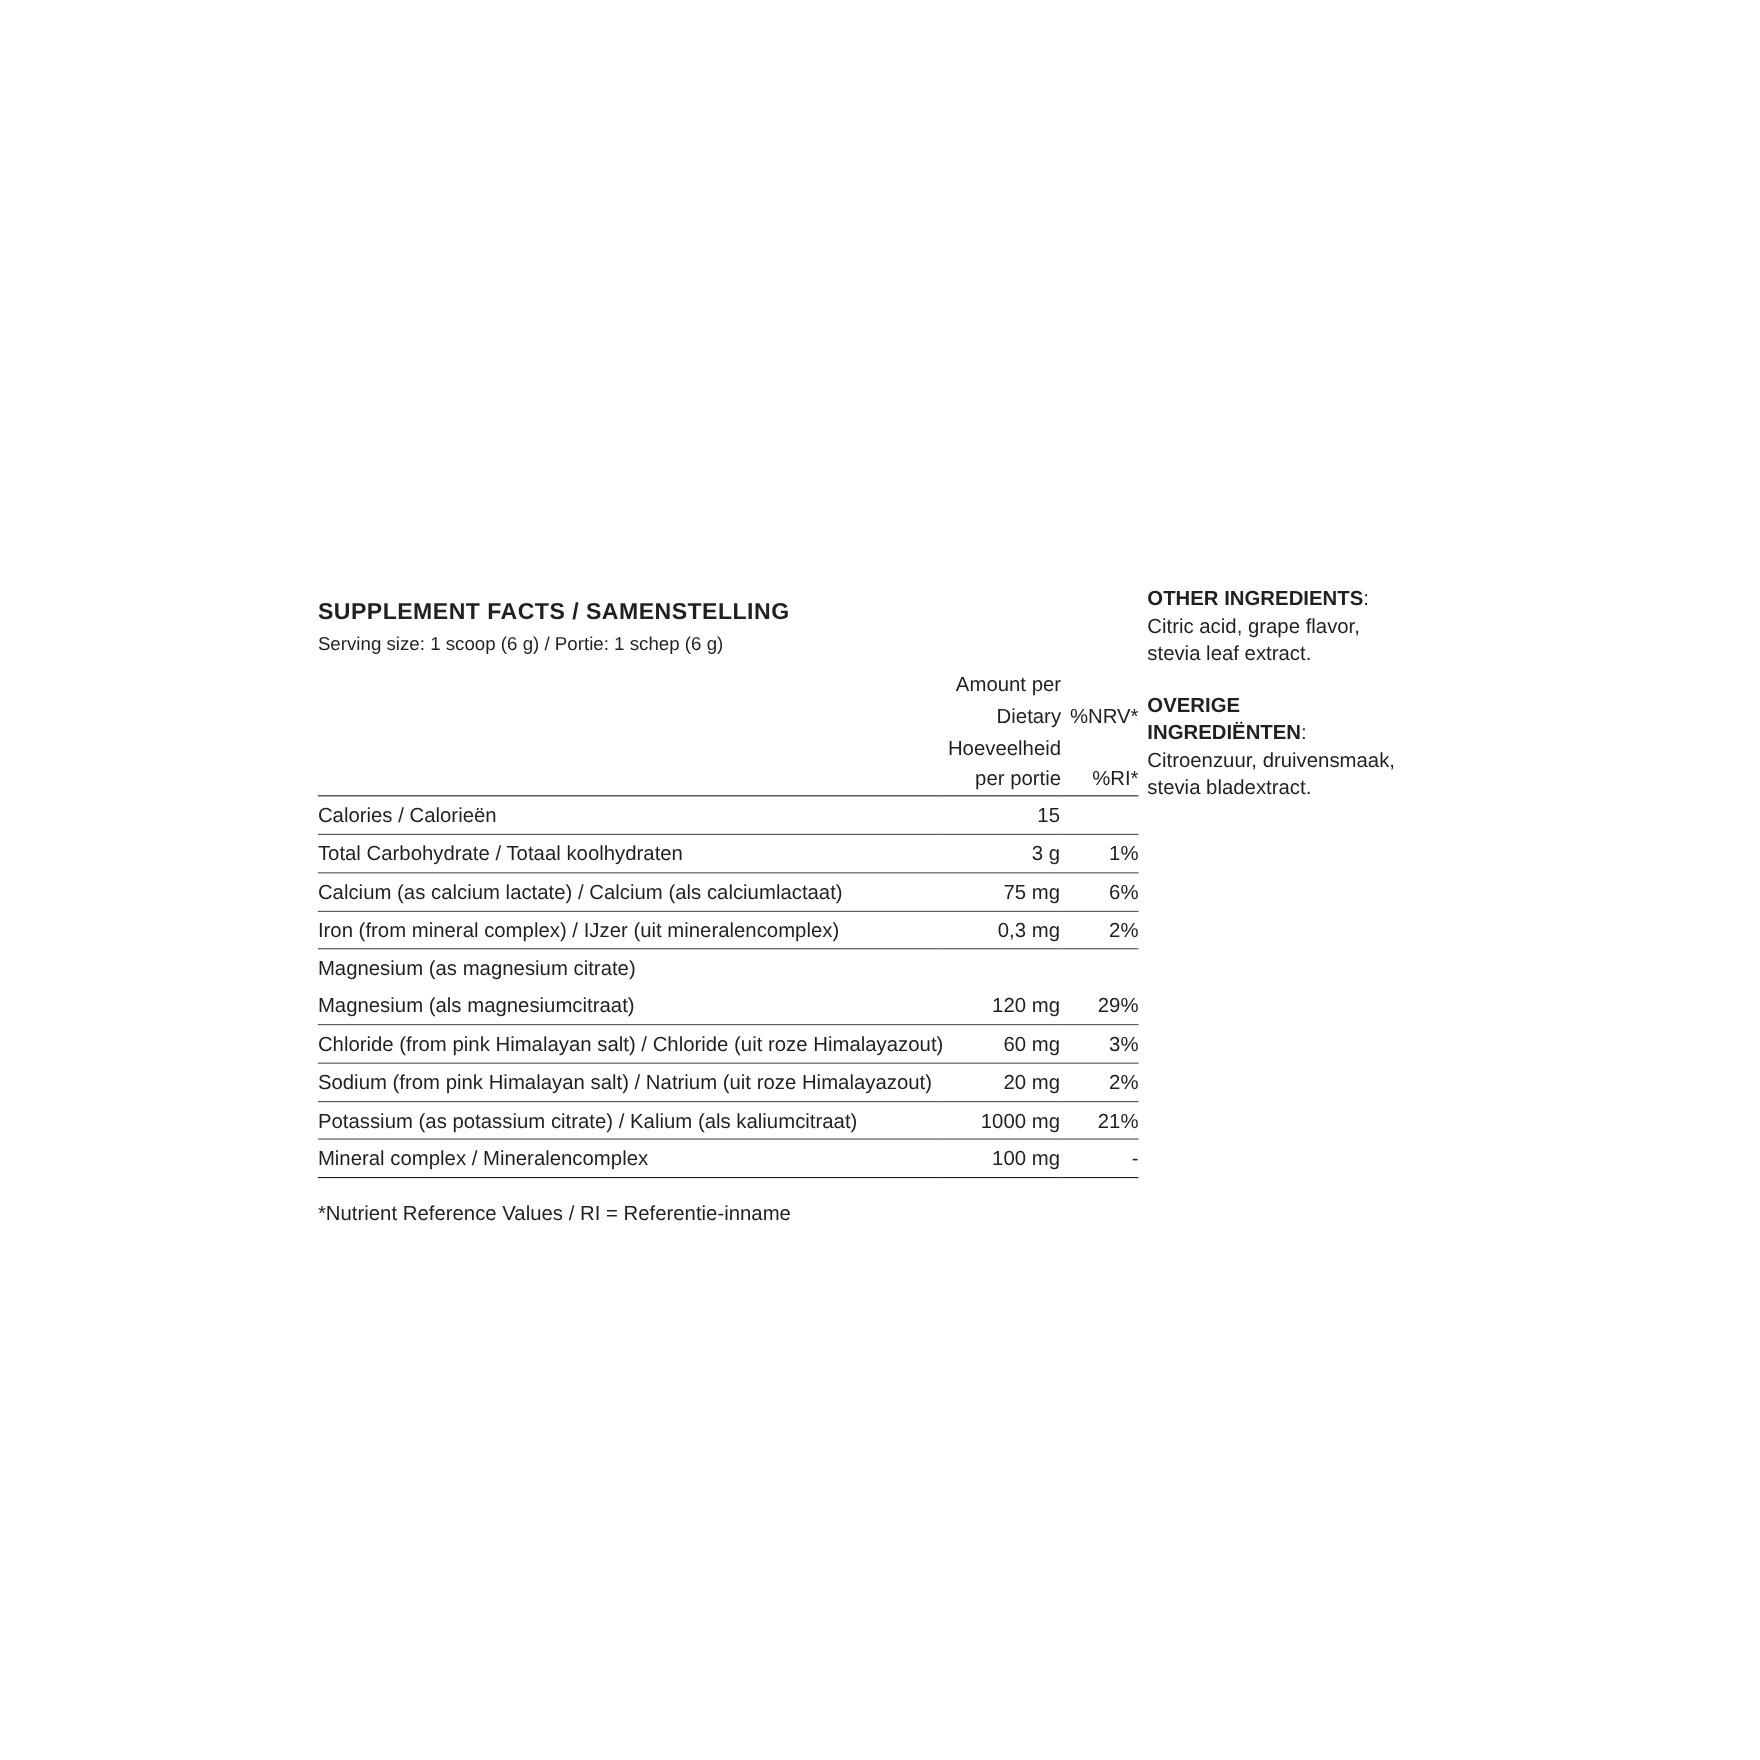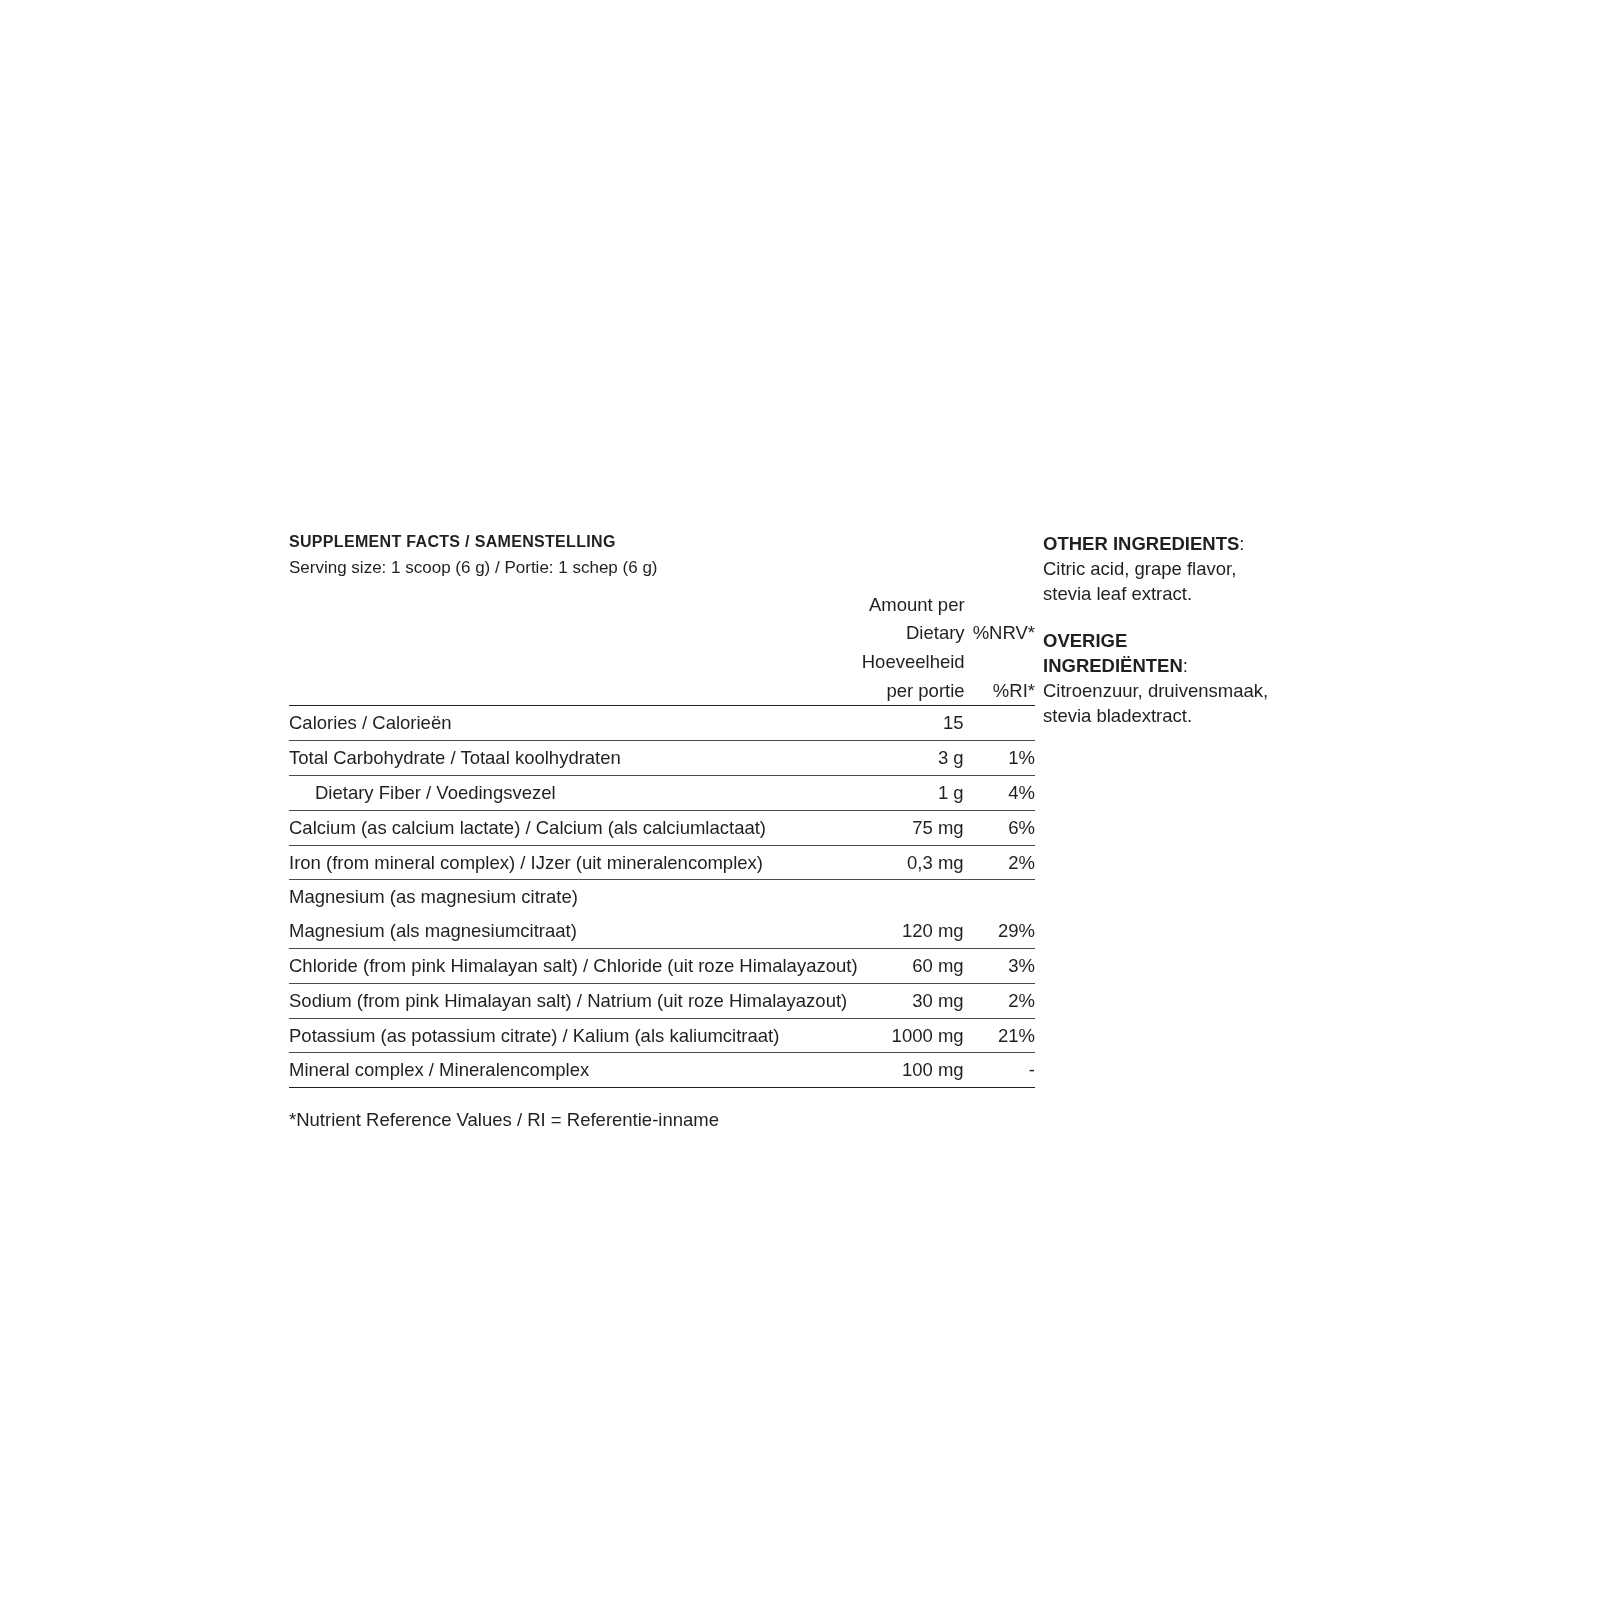--- a/index.html
+++ b/index.html
@@ -26,25 +26,25 @@
     gap: 0;
   }
 
   
   .facts-panel {
     width: 746px;
     flex: 0 0 746px;
   }
 
   .facts-title {
-    font-size: 16px;
+    font-size: 21px;
     font-weight: bold;
     letter-spacing: 0.02em;
     line-height: 1.15;
-    margin: 4px 0 6px 0;
+    margin: 16px 0 6px 0;
     white-space: nowrap;
   }
 
   .serving-size {
     font-size: 17px;
     font-weight: normal;
     line-height: 1.25;
     margin: 0 0 12px 0;
     white-space: nowrap;
   }
@@ -153,25 +153,20 @@
           <td class="amt">15</td>
           <td class="dv"></td>
         </tr>
 
         <tr class="data thin">
           <td class="nm">Total Carbohydrate / Totaal koolhydraten</td>
           <td class="amt">3 g</td>
           <td class="dv">1%</td>
         </tr>
 
-        <tr class="data thin">
-          <td class="nm indent">Dietary Fiber / Voedingsvezel</td>
-          <td class="amt">1 g</td>
-          <td class="dv">4%</td>
-        </tr>
 
         <tr class="data thin">
           <td class="nm">Calcium (as calcium lactate) / Calcium (als calciumlactaat)</td>
           <td class="amt">75 mg</td>
           <td class="dv">6%</td>
         </tr>
 
         <tr class="data thin">
           <td class="nm">Iron (from mineral complex) / IJzer (uit mineralencomplex)</td>
           <td class="amt">0,3 mg</td>
@@ -191,21 +186,21 @@
         </tr>
 
         <tr class="data thin">
           <td class="nm">Chloride (from pink Himalayan salt) / Chloride (uit roze Himalayazout)</td>
           <td class="amt">60 mg</td>
           <td class="dv">3%</td>
         </tr>
 
         <tr class="data thin">
           <td class="nm">Sodium (from pink Himalayan salt) / Natrium (uit roze Himalayazout)</td>
-          <td class="amt">30 mg</td>
+          <td class="amt">20 mg</td>
           <td class="dv">2%</td>
         </tr>
 
         <tr class="data thin">
           <td class="nm">Potassium (as potassium citrate) / Kalium (als kaliumcitraat)</td>
           <td class="amt">1000 mg</td>
           <td class="dv">21%</td>
         </tr>
 
         <tr class="data thin">

